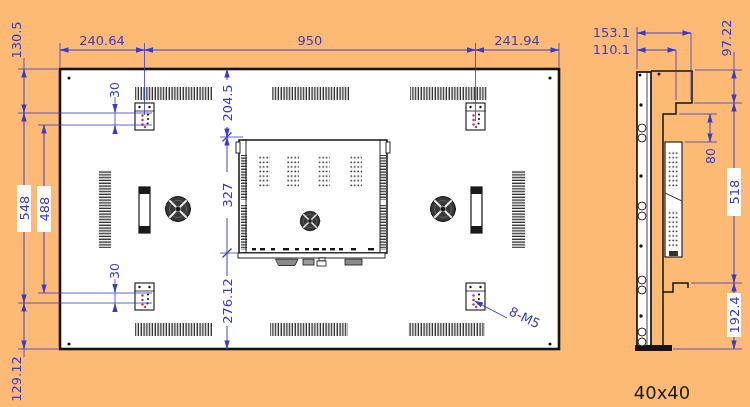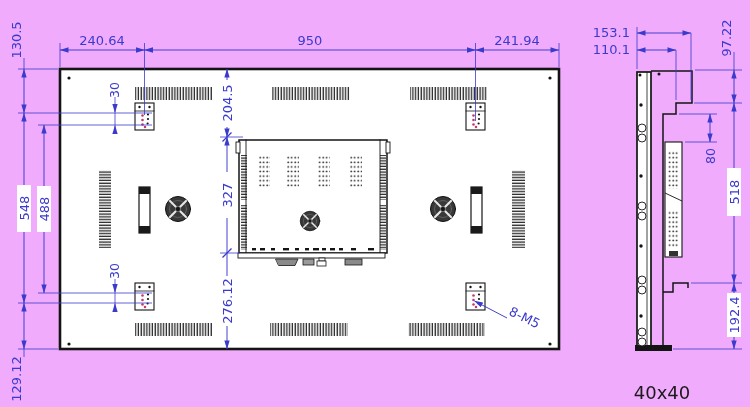--- a/index.html
+++ b/index.html
@@ -1,16 +1,16 @@
 <!DOCTYPE html>
 <html><head>
 <meta charset="utf-8">
 <style>
   html,body{margin:0;padding:0;background:#ffffff;}
-  .canvas{position:relative;width:750px;height:407px;background:#f0abfc;overflow:hidden;
+  .canvas{position:relative;width:750px;height:407px;background:#fdba74;overflow:hidden;
           font-family:"DejaVu Sans", sans-serif;}
   svg{display:block;}
   text{font-family:"DejaVu Sans", sans-serif;}
   .dimtxt{fill:#3a3acd;font-size:13px;}
   .dimtxt-sm{fill:#3a3acd;font-size:12.5px;}
   .blktxt{fill:#1a1a1a;font-size:18px;}
 </style>
 </head>
 <body>
 

